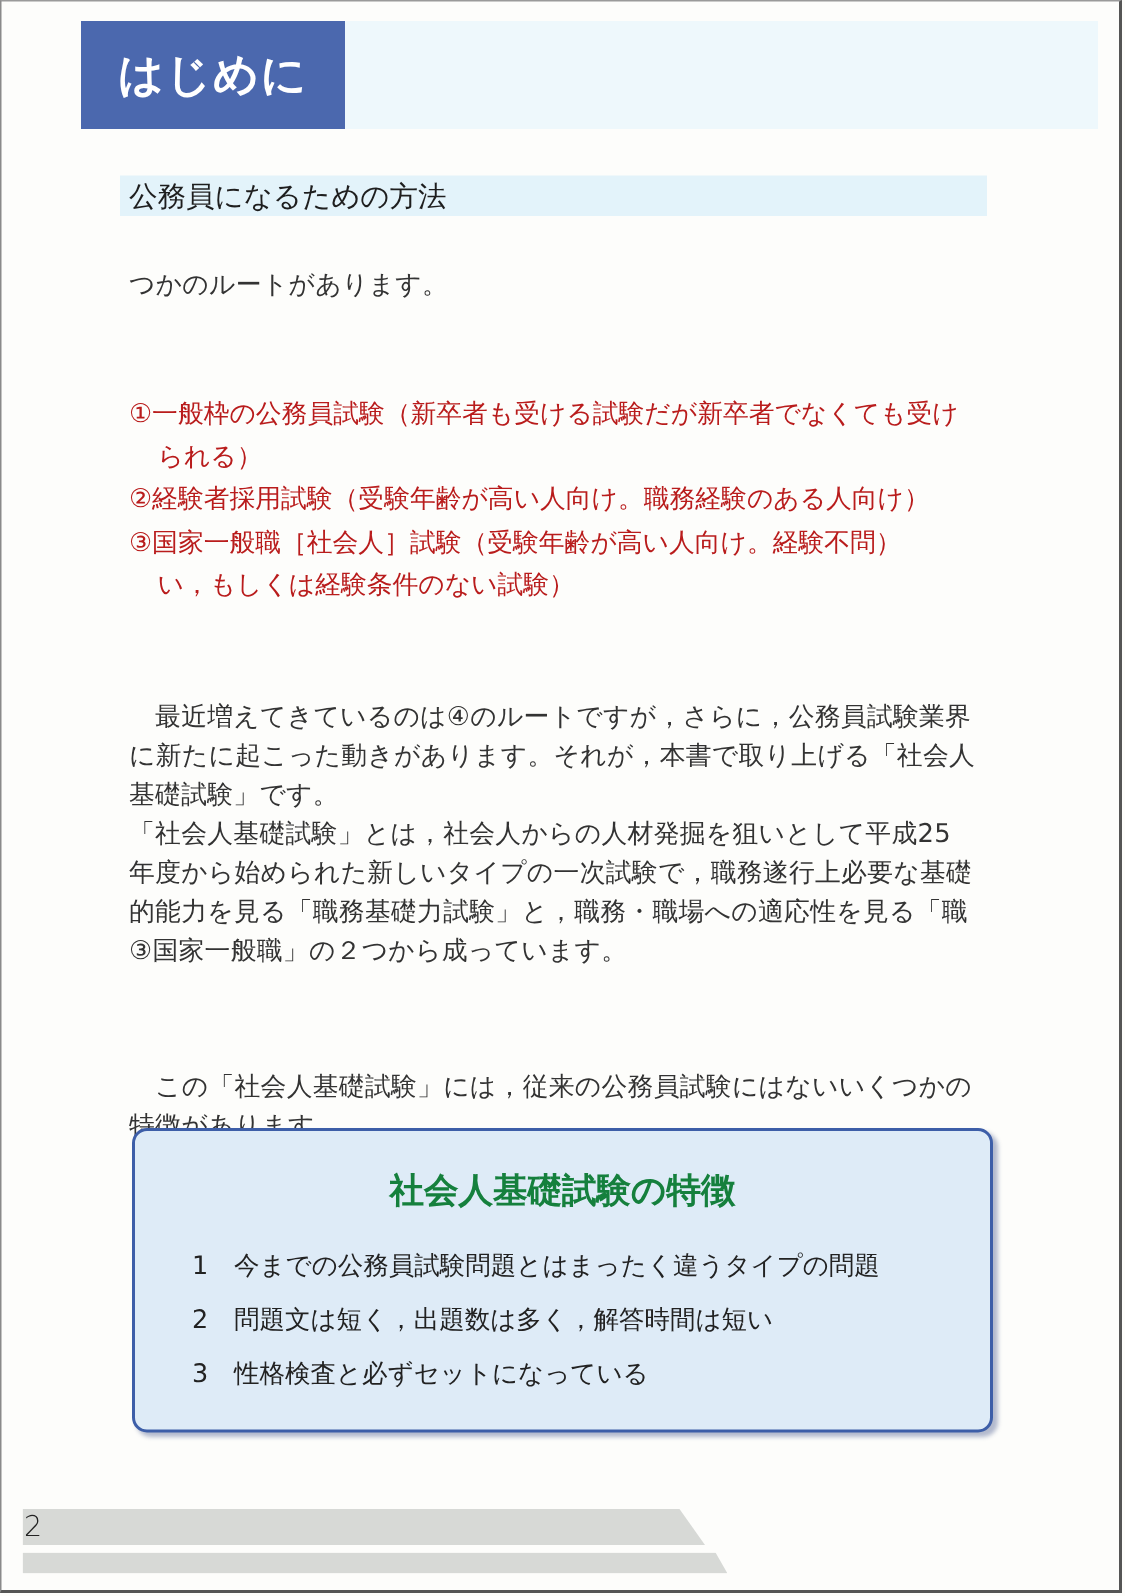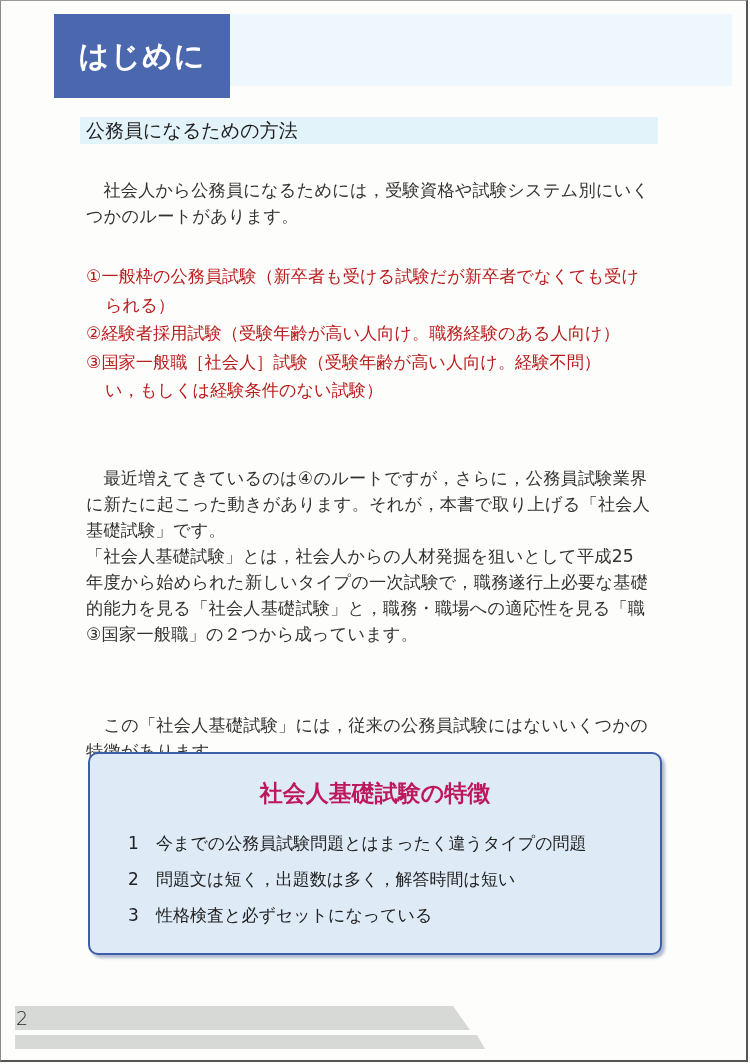--- a/index.html
+++ b/index.html
@@ -13,21 +13,21 @@
       position: absolute; left: 0; top: 0; width: 748px; height: 1062px;
       border: 1px solid #6e6e6e; border-top-color: #9a9a9a; border-left-color: #8a8a8a;
       border-right: 2px solid #555; border-bottom: 2px solid #555;
       box-sizing: border-box; pointer-events: none;
     }
     .chapter-band {
       position: absolute; left: 54px; top: 14px; width: 678px; height: 72px;
       background: #eef8fc;
     }
     .chapter-tab {
-      position: absolute; left: 54px; top: 14px; width: 176px; height: 84px;
+      position: absolute; left: 54px; top: 14px; width: 176px; height: 72px;
       background: #4b68ae;
       display: flex; align-items: center; justify-content: center;
     }
     .chapter-title {
       color: #ffffff; font-size: 30px; font-weight: bold; letter-spacing: 1px;
       font-family: "DejaVu Sans", sans-serif;
     }
     .section-heading {
       position: absolute; left: 80px; top: 117px; width: 578px; height: 27px;
       background: #e3f3fa;
@@ -50,21 +50,21 @@
     .routes .cont { padding-left: 19px; }
     .feature-box {
       position: absolute; left: 88px; top: 752px; width: 574px; height: 203px;
       box-sizing: border-box;
       background: #deebf7;
       border: 2px solid #3d5ea8; border-radius: 10px;
       box-shadow: 3px 3px 3px rgba(40,60,120,0.35);
     }
     .feature-title {
       position: absolute; left: 0; right: 0; top: 24px;
-      text-align: center; font-size: 23px; font-weight: bold; color: #be185d;
+      text-align: center; font-size: 23px; font-weight: bold; color: #15803d;
     }
     .feature-item {
       position: absolute; left: 38px; font-size: 17px; color: #222; white-space: nowrap;
     }
     .feature-item .num { display: inline-block; width: 28px; }
     .footer-bar1 {
       position: absolute; left: 15px; top: 1006px; width: 455px; height: 24px;
       background: #d7d9d6;
       clip-path: polygon(0 0, 438px 0, 455px 100%, 0 100%);
     }
@@ -84,21 +84,20 @@
 <div class="chapter-band"></div>
 <div class="chapter-tab">
   <span class="chapter-title">はじめに</span>
 </div>
 
 <div class="section-heading">
   <span>公務員になるための方法</span>
 </div>
 
 <div class="para" style="top:177px;">
-  <span class="line">　社会人から公務員になるためには，受験資格や試験システム別にいく</span>
   <span class="line">つかのルートがあります。</span>
 </div>
 
 <div class="routes">
   <div>
     <span class="line">①一般枠の公務員試験（新卒者も受ける試験だが新卒者でなくても受け</span>
     <span class="line cont">られる）</span>
   </div>
   <div>
     <span class="line">②経験者採用試験（受験年齢が高い人向け。職務経験のある人向け）</span>
@@ -113,21 +112,21 @@
 
 <div class="para" style="top:465px;">
   <span class="line">　最近増えてきているのは④のルートですが，さらに，公務員試験業界</span>
   <span class="line">に新たに起こった動きがあります。それが，本書で取り上げる「社会人</span>
   <span class="line">基礎試験」です。</span>
 </div>
 
 <div class="para" style="top:543px;">
   <span class="line">「社会人基礎試験」とは，社会人からの人材発掘を狙いとして平成25</span>
   <span class="line">年度から始められた新しいタイプの一次試験で，職務遂行上必要な基礎</span>
-  <span class="line">的能力を見る「社会人基礎試験」と，職務・職場への適応性を見る「職</span>
+  <span class="line">的能力を見る「職務基礎力試験」と，職務・職場への適応性を見る「職</span>
   <span class="line">③国家一般職」の２つから成っています。</span>
 </div>
 
 <div class="para" style="top:712px;">
   <span class="line">　この「社会人基礎試験」には，従来の公務員試験にはないいくつかの</span>
   <span class="line">特徴があります。</span>
 </div>
 
 <div class="feature-box">
   <div class="feature-title">社会人基礎試験の特徴</div>

